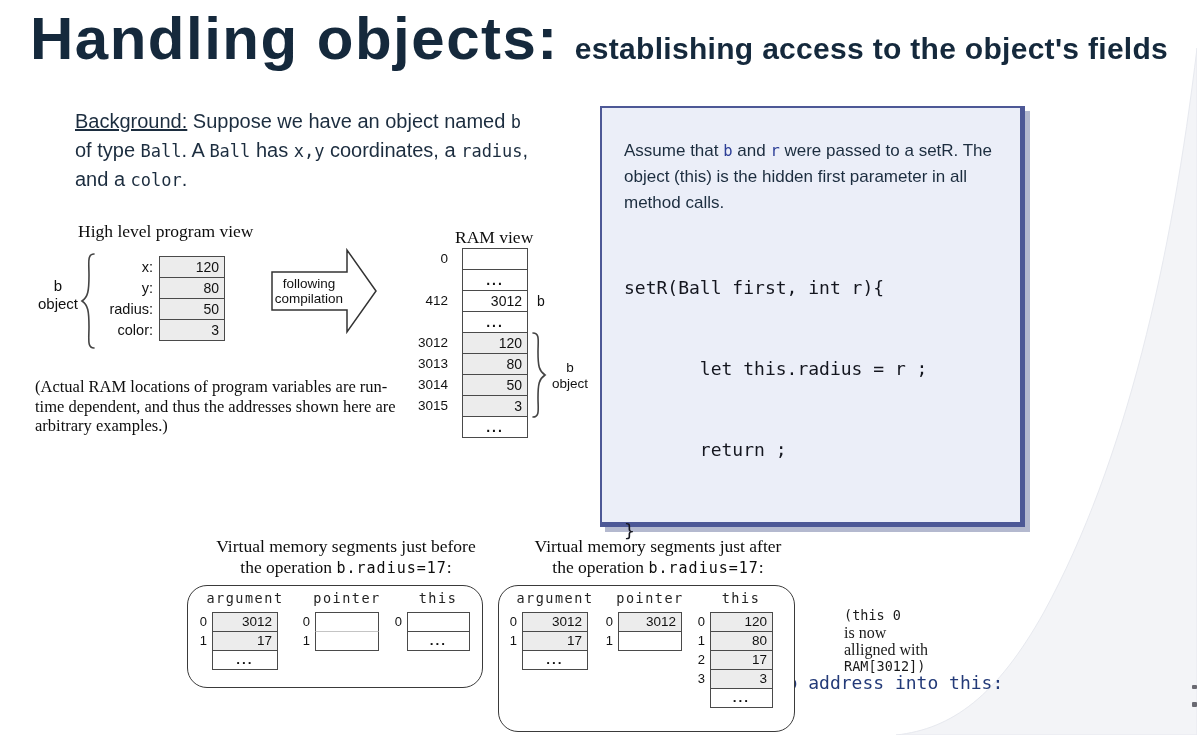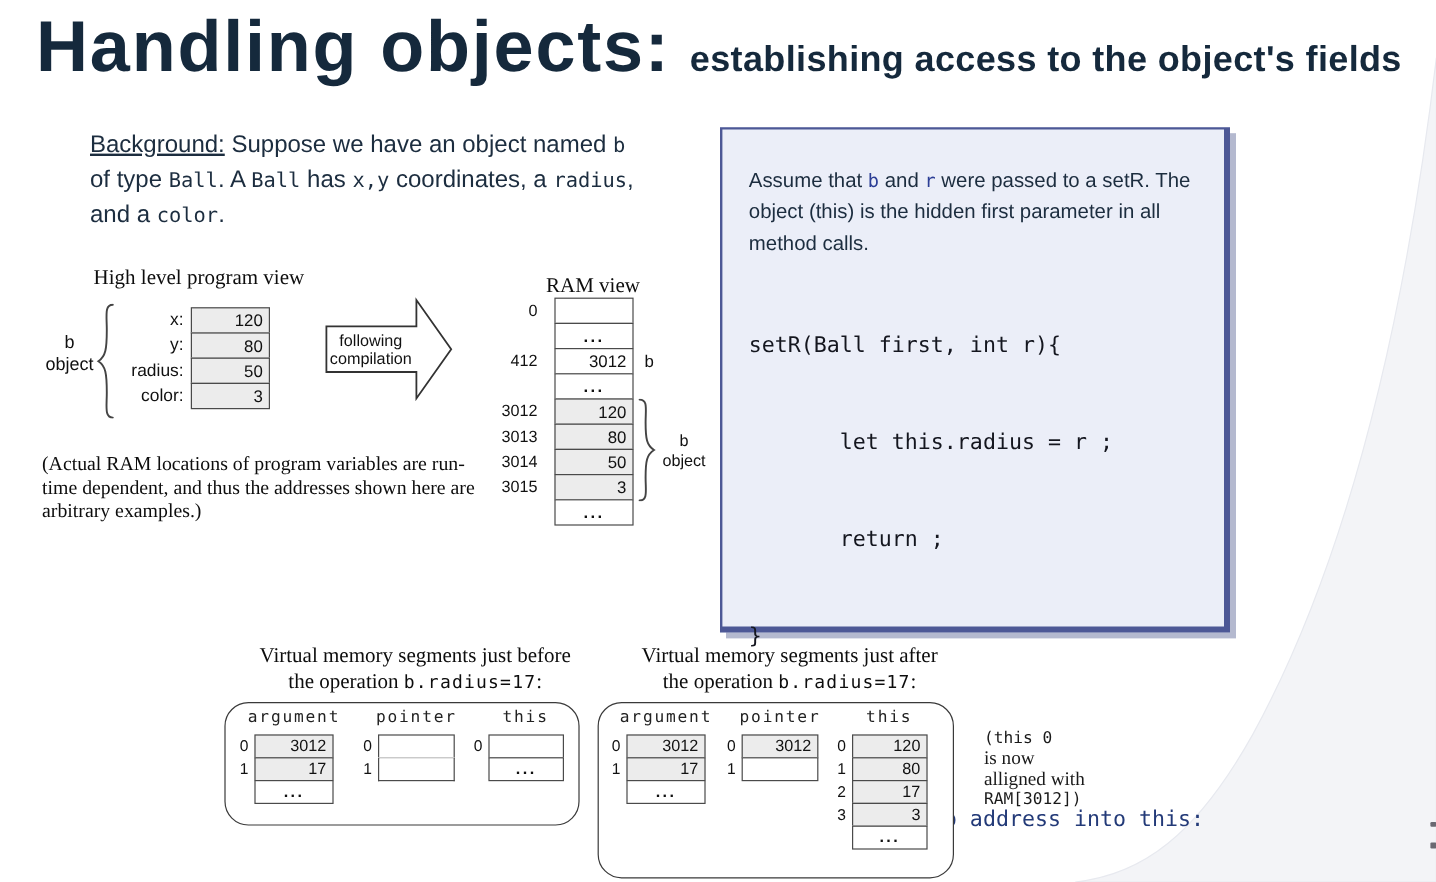--- a/index.html
+++ b/index.html
@@ -62,21 +62,21 @@
   .srow + .srow{margin-top:-1px;}
   .sidx{width:16px;text-align:right;margin-right:5px;font-size:13px;line-height:20px;color:#111;}
   .scell{box-sizing:border-box;height:20px;line-height:18px;border:1px solid #4a4a4a;background:#fff;
          text-align:right;padding-right:5px;font-size:13.5px;color:#111;}
   .scell.w-arg{width:66px;} .scell.w-ptr{width:64px;} .scell.w-this{width:63px;}
   .scell.gray{background:#ececec;}
   .scell.dots{text-align:center;padding-right:0;font-weight:bold;letter-spacing:2px;}
   .scell.light-top{border-top-color:#c4c4c4;}
 
   
-  .annot{left:820px;top:607px;line-height:17px;color:#1a1a1a;}
+  .annot{left:844px;top:607px;line-height:17px;color:#1a1a1a;}
   .annot .ser{font-family:"Liberation Serif",serif;font-size:16px;}
   .annot .mon{font-family:"DejaVu Sans Mono",monospace;font-size:13.5px;}
 
   .edge-mark{position:absolute;background:#6a6a72;border-radius:1px;}
   svg text{font-family:"Liberation Sans",sans-serif;}
 </style>
 </head>
 <body>
 
 <svg class="abs" width="1197" height="735" viewBox="0 0 1197 735" style="left:0;top:0;">

